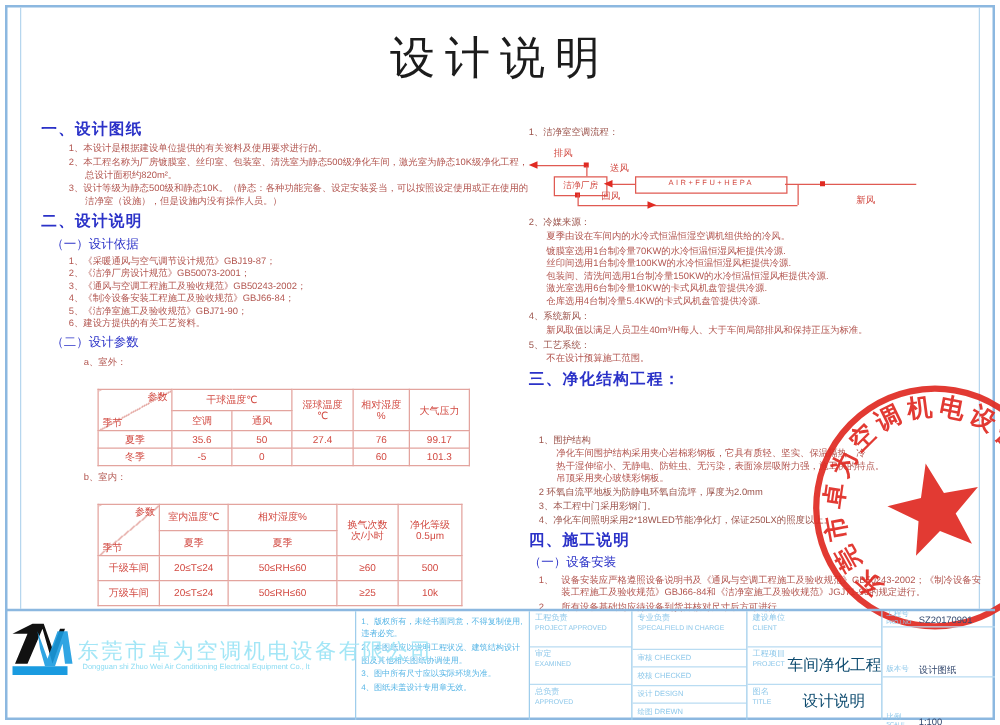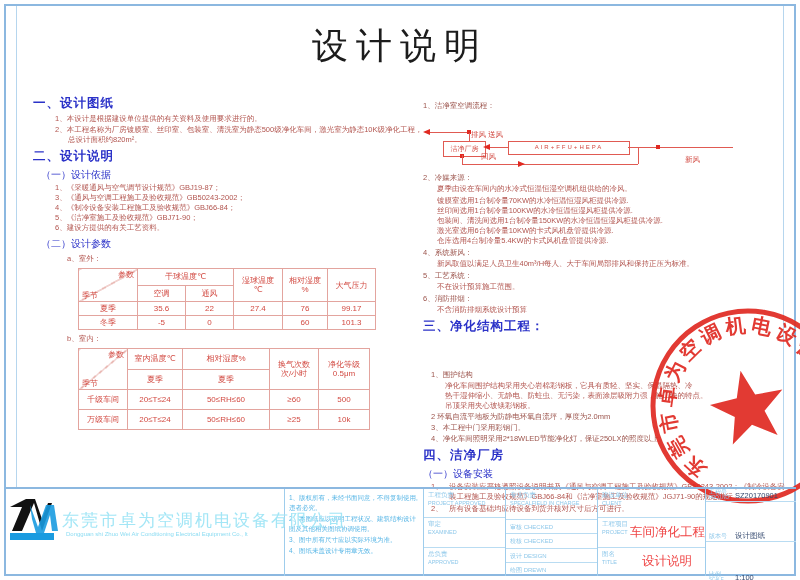--- a/index.html
+++ b/index.html
@@ -20,21 +20,21 @@
   .h2{font-size:10px;line-height:13px;font-weight:normal;color:#2b32c8;margin:4px 0 2px 8px;}
   .list{margin-left:22px;}
   .hang{padding-left:13px;text-indent:-13px;margin:0 0 1px 0;width:358px;}
   .line{margin:0;}
   .rsec{margin:1px 0 2px 0;}
   .rt{color:#9c544c;margin:1px 0;}
   .rl{margin-left:14px;color:#b2554f;}
   .lbl{margin:4px 0 3px 34px;}
 
   
-  table.ptab{border-collapse:collapse;margin:4px 0 4px 45px;table-layout:fixed;}
+  table.ptab{border-collapse:collapse;margin:16px 0 4px 45px;table-layout:fixed;}
   table.ptab td{border:1px solid #e3a49e;color:#d24a42;font-size:8px;line-height:9px;
                 text-align:center;vertical-align:middle;padding:2px 1px;}
   td.diag{position:relative;background:
       linear-gradient(to bottom right,transparent calc(50% - .5px),#e3a49e calc(50% - .5px),#e3a49e calc(50% + .5px),transparent calc(50% + .5px));}
   td.diag .dt{position:absolute;top:1px;right:3px;}
   td.diag .db{position:absolute;bottom:1px;left:3px;}
 
   
   .fd{position:relative;width:345px;height:58px;margin:3px 0 1px 0;color:#d24a42;}
   .fd .lab{position:absolute;font-size:7.5px;}
@@ -63,21 +63,21 @@
   .rcn{font-size:6.5px;color:#8ec8ea;line-height:8px;}
   .ren{font-size:5.5px;color:#8ec8ea;line-height:8px;}
   .rolesB{width:92px;display:flex;flex-direction:column;}
   .rolesB .big{height:28px;border-bottom:1px solid #b9dcf2;padding:2px 0 0 4px;}
   .rolesB .sm{flex:1;border-bottom:1px solid #b9dcf2;padding:1px 0 0 4px;font-size:6px;color:#8ec8ea;line-height:12px;}
   .rolesB .sm:last-child{border-bottom:none;}
   .infoC{width:108px;display:flex;flex-direction:column;}
   .infoC .irow{flex:1;border-bottom:1px solid #b9dcf2;display:flex;align-items:center;}
   .infoC .irow:last-child{border-bottom:none;}
   .ilab{width:40px;padding:2px 0 0 4px;align-self:flex-start;}
-  .ival{flex:1;font-size:12.5px;color:#ef4444;white-space:nowrap;}
+  .ival{flex:1;font-size:12.5px;color:#0c4a6e;white-space:nowrap;}
   .metaD{flex:1;display:flex;flex-direction:column;font-size:6px;gap:29px;}
   .metaD .mrow{flex:1;border-bottom:1px solid #b9dcf2;display:flex;align-items:center;}
   .metaD .mrow:last-child{border-bottom:none;}
   .mlab{width:26px;padding-left:3px;color:#8ec8ea;line-height:6px;}
   .mlab .men{font-size:4.5px;display:block;}
   .mval{flex:1;font-size:7.5px;color:#33486e;white-space:nowrap;}
   .pginfo{width:100%;text-align:center;color:#6fc0ea;font-size:7px;}
 </style>
 </head>
 <body>
@@ -87,25 +87,27 @@
   <div class="vline-l"></div>
   <div class="vline-r"></div>
 
   <div class="doc-title">设计说明</div>
 
   <div class="colL">
     <div class="h1">一、设计图纸</div>
     <div class="list">
       <div class="hang">1、本设计是根据建设单位提供的有关资料及使用要求进行的。</div>
       <div class="hang">2、本工程名称为厂房镀膜室、丝印室、包装室、清洗室为静态500级净化车间，激光室为静态10K级净化工程，总设计面积约820m²。</div>
+      <div class="hang">3、设计等级为静态500级和静态10K。（静态：各种功能完备、设定安装妥当，可以按照设定使用或正在使用的洁净室（设施），但是设施内没有操作人员。）</div>
     </div>
     <div class="h1">二、设计说明</div>
     <div class="h2">（一）设计依据</div>
     <div class="list">
       <div class="line">1、《采暖通风与空气调节设计规范》GBJ19-87；</div>
+      <div class="line">2、《洁净厂房设计规范》GB50073-2001；</div>
       <div class="line">3、《通风与空调工程施工及验收规范》GB50243-2002；</div>
       <div class="line">4、《制冷设备安装工程施工及验收规范》GBJ66-84；</div>
       <div class="line">5、《洁净室施工及验收规范》GBJ71-90；</div>
       <div class="line">6、建设方提供的有关工艺资料。</div>
     </div>
     <div class="h2">（二）设计参数</div>
 
     <div class="lbl">a、室外：</div>
     <table class="ptab">
       <tbody>
@@ -125,21 +127,21 @@
         </td>
         <td rowspan="2" style="width:45px;">大气压力</td>
       </tr>
       <tr>
         <td>空调</td>
         <td>通风</td>
       </tr>
       <tr>
         <td>夏季</td>
         <td>35.6</td>
-        <td>22</td>
+        <td>50</td>
         <td>27.4</td>
         <td>76</td>
         <td>99.17</td>
       </tr>
       <tr>
         <td>冬季</td>
         <td>-5</td>
         <td>0</td>
         <td></td>
         <td>60</td>
@@ -186,21 +188,21 @@
         <td>10k</td>
       </tr>
     </tbody>
       </table>
   </div>
 
   <div class="colR">
     <div class="rt">1、洁净室空调流程：</div>
 
     <div class="fd">
-      <span class="lab" style="left:20px;top:16px;margin-left:28px;">排风</span>
+      <span class="lab" style="left:20px;top:4px;">排风</span>
       <span class="hl" style="left:5px;top:18px;width:42px;"></span>
       <span class="aw left" style="left:0px;top:15px;"></span>
       <span class="dot" style="left:44px;top:16px;"></span>
       <span class="vl" style="left:46px;top:19px;height:8px;"></span>
 
       <span class="box" style="left:20px;top:27px;width:41px;height:14px;font-size:7px;line-height:13px;">洁净厂房</span>
 
       <span class="lab" style="left:65px;top:16px;">送风</span>
       <span class="hl" style="left:63px;top:33px;width:22px;"></span>
       <span class="aw left" style="left:60px;top:30px;"></span>
@@ -230,38 +232,34 @@
       <div class="rl">激光室选用6台制冷量10KW的卡式风机盘管提供冷源.</div>
       <div class="rl">仓库选用4台制冷量5.4KW的卡式风机盘管提供冷源.</div>
     </div>
     <div class="rsec">
       <div class="rt">4、系统新风：</div>
       <div class="rl">新风取值以满足人员卫生40m³/H每人、大于车间局部排风和保持正压为标准。</div>
     </div>
     <div class="rsec">
       <div class="rt">5、工艺系统：</div>
       <div class="rl">不在设计预算施工范围。</div>
-    </div>
-    <div class="rsec">
-      <div class="rt">6、消防排烟：</div>
-      <div class="rl">不含消防排烟系统设计预算</div>
     </div>
 
     <div class="h1">三、净化结构工程：</div>
     <div style="margin-left:8px;margin-top:36px;">
       <div class="rt">1、围护结构</div>
       <div class="rl">净化车间围护结构采用夹心岩棉彩钢板，它具有质轻、坚实、保温隔热、冷</div>
       <div class="rl">热干湿伸缩小、无静电、防蛀虫、无污染，表面涂层吸附力强，施工快的特点。</div>
       <div class="rl">吊顶采用夹心玻镁彩钢板。</div>
       <div class="rt">2  环氧自流平地板为防静电环氧自流坪，厚度为2.0mm</div>
       <div class="rt">3、本工程中门采用彩钢门。</div>
       <div class="rt">4、净化车间照明采用2*18WLED节能净化灯，保证250LX的照度以上。</div>
     </div>
 
-    <div class="h1">四、洁净厂房</div>
+    <div class="h1">四、施工说明</div>
     <div class="h2" style="margin-left:0;">（一）设备安装</div>
     <div style="margin-left:8px;">
       <div style="display:flex;width:356px;margin-bottom:2px;">
         <span style="width:18px;flex:none;">1、</span>
         <span>设备安装应严格遵照设备说明书及《通风与空调工程施工及验收规范》GB50243-2002；《制冷设备安装工程施工及验收规范》GBJ66-84和《洁净室施工及验收规范》JGJ71-90的规定进行。</span>
       </div>
       <div style="display:flex;width:356px;">
         <span style="width:18px;flex:none;">2、</span>
         <span>所有设备基础均应待设备到货并核对尺寸后方可进行。</span>
       </div>

